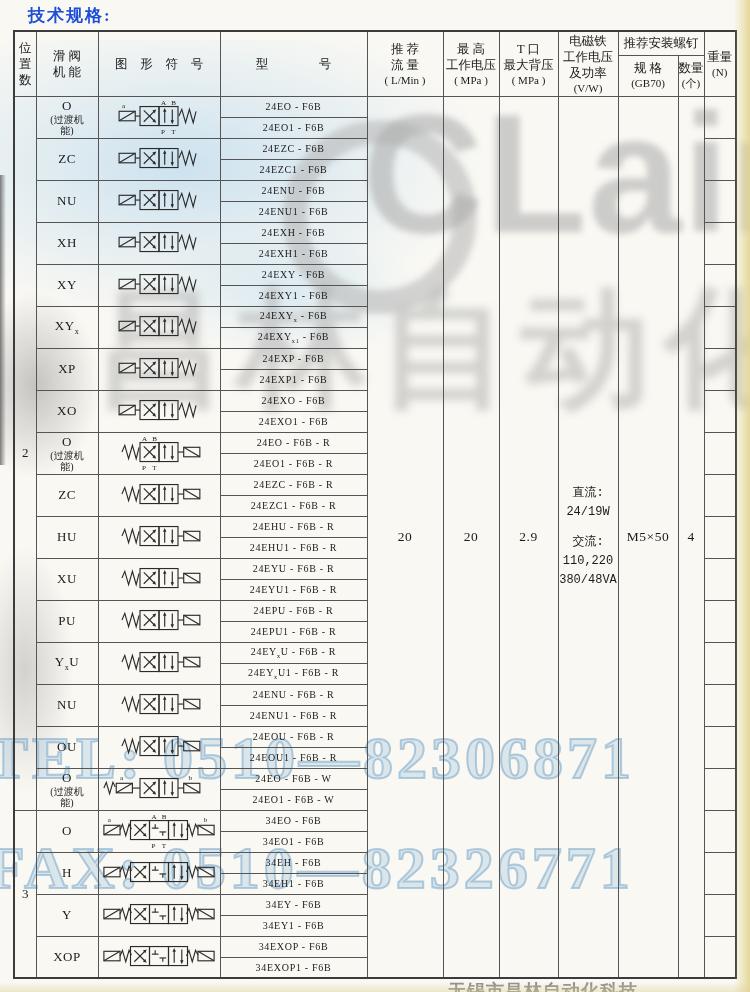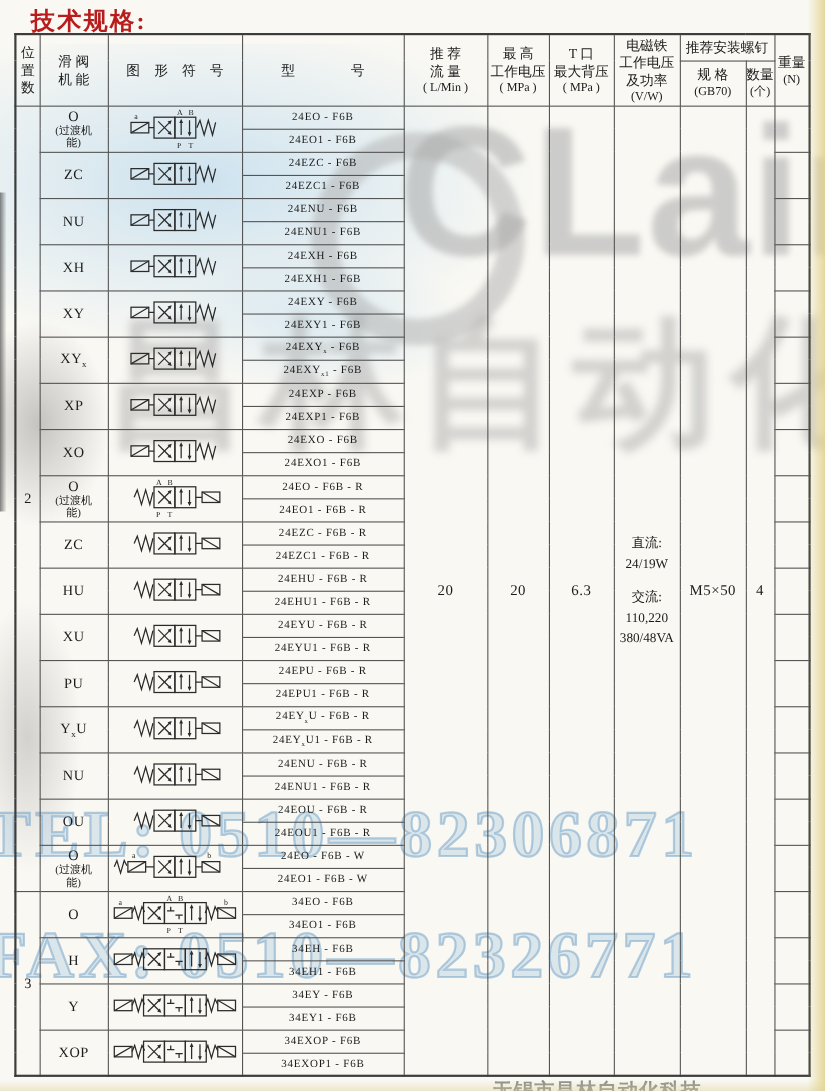--- a/index.html
+++ b/index.html
@@ -33,42 +33,42 @@
   .wm-cn{left:95px;top:262px;font-family:"Liberation Sans",sans-serif;font-weight:bold;
     font-size:130px;color:#ababab;opacity:.5;filter:blur(4px);letter-spacing:12px;z-index:0;}
   .wm-tel{left:-12px;top:724px;font-size:60px;font-weight:bold;letter-spacing:4px;
     color:rgba(150,188,219,.30);-webkit-text-stroke:2px rgba(120,165,203,.55);z-index:0;}
   .wm-fax{left:-12px;top:834px;font-size:60px;font-weight:bold;letter-spacing:4px;
     color:rgba(150,188,219,.30);-webkit-text-stroke:2px rgba(120,165,203,.55);z-index:0;}
   .footer-brand{position:absolute;left:448px;top:951px;font-family:"Liberation Sans",sans-serif;
     font-size:18px;font-weight:bold;color:#8d8d8d;letter-spacing:1px;z-index:3;
     filter:blur(.4px);margin-top:28px;}
   
-  .page-title{position:absolute;left:28px;top:4px;font-size:22px;font-weight:bold;
-    letter-spacing:2px;color:#b91c1c;z-index:2;}
+  .page-title{position:absolute;left:28px;top:4px;font-size:17px;font-weight:bold;
+    letter-spacing:2px;color:#1d4ed8;z-index:2;}
   
   table.spec{position:absolute;left:13px;top:30px;width:722px;z-index:1;
     border-collapse:collapse;table-layout:fixed;background:transparent;
     border:2px solid #3c3c3c;}
   .spec th,.spec td{border:1px solid #555;padding:0;text-align:center;vertical-align:middle;
     color:#1b1b1b;font-weight:normal;overflow:hidden;}
   .spec thead tr.h1{height:24px;}
   .spec thead tr.h2{height:41px;}
   .spec tbody tr{height:21px;}
   .hdr{font-size:12.5px;line-height:1.28;}
   .hdr .paren{font-size:11px;letter-spacing:0;}
   .hdr-spread{display:flex;justify-content:space-around;padding:0 10px;font-size:12.5px;}
   .pos-cell{font-size:13px;}
   .func-cell .fc{font-size:13px;letter-spacing:.5px;}
   .func-cell .fn{font-size:10px;line-height:1.1;width:46px;margin:0 auto;}
   .model-cell{text-align:left;padding-left:9px;font-size:10px;letter-spacing:.7px;
     font-family:"Liberation Serif",serif;}
   .model-cell sub,.func-cell sub{font-size:.62em;}
   .val-cell{font-size:13.5px;letter-spacing:.5px;}
-  .sol-cell{font-size:12px;line-height:1.55;}
+  .sol-cell{font-size:12px;line-height:1.55;font-family:Liberation Mono, monospace;}
   .sol-cell .gap{height:12px;}
   .sym-cell svg{display:block;margin:0 auto;}
   .weight-cell{background:transparent;}
 </style>
 </head>
 <body>
 
 <div class="wash wash-blue1"></div>
 <div class="wash wash-blue2"></div>
 <div class="wash wash-gray1"></div>
@@ -189,21 +189,21 @@
               <text x="62" y="7" fill="#222" stroke="none">A</text>
               <text x="73" y="7" fill="#222" stroke="none">B</text>
               <text x="62" y="38" fill="#222" stroke="none">P</text>
               <text x="73" y="38" fill="#222" stroke="none">T</text>
             </g>
           </svg>
         </td>
         <td class="model-cell">24EO - F6B</td>
         <td class="val-cell" rowspan="42">20</td>
         <td class="val-cell" rowspan="42">20</td>
-        <td class="val-cell" rowspan="42">6.3</td>
+        <td class="val-cell" rowspan="42">2.9</td>
         <td class="sol-cell" rowspan="42">
           <div>直流:</div>
           <div>24/19W</div>
           <div class="gap"></div>
           <div>交流:</div>
           <div>110,220</div>
           <div>380/48VA</div>
         </td>
         <td class="val-cell" rowspan="42">M5×50</td>
         <td class="val-cell" rowspan="42">4</td>

